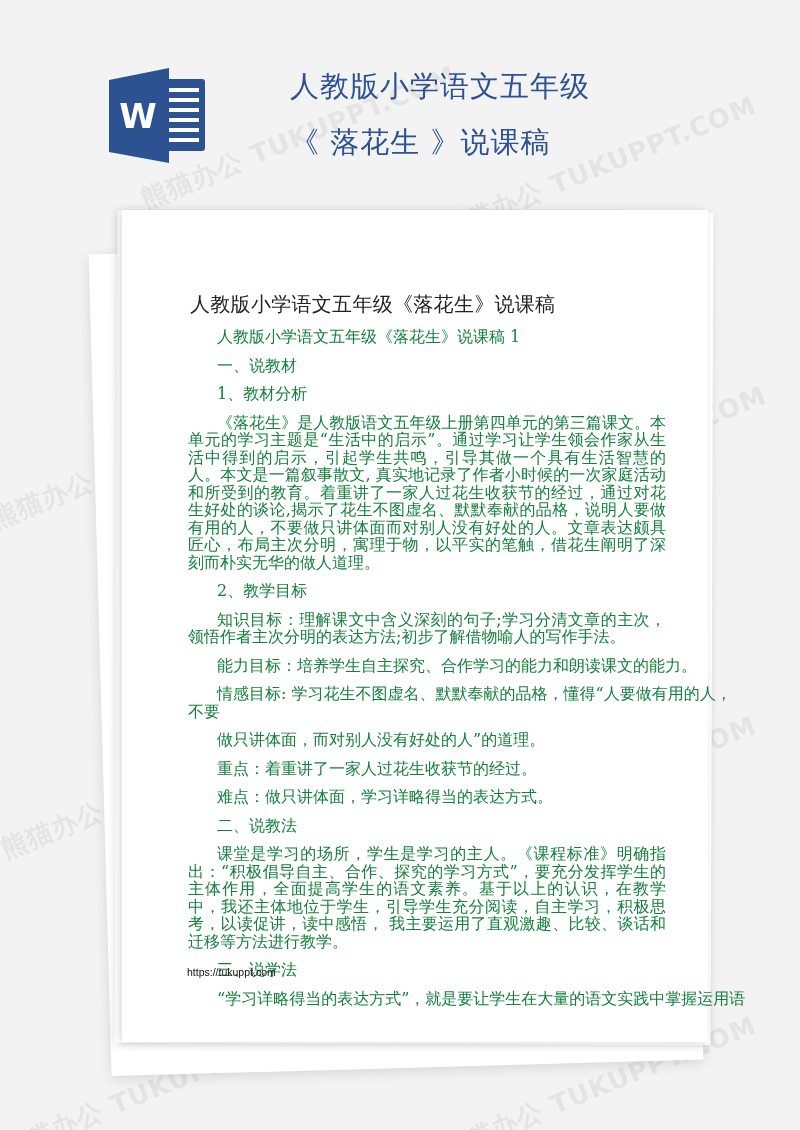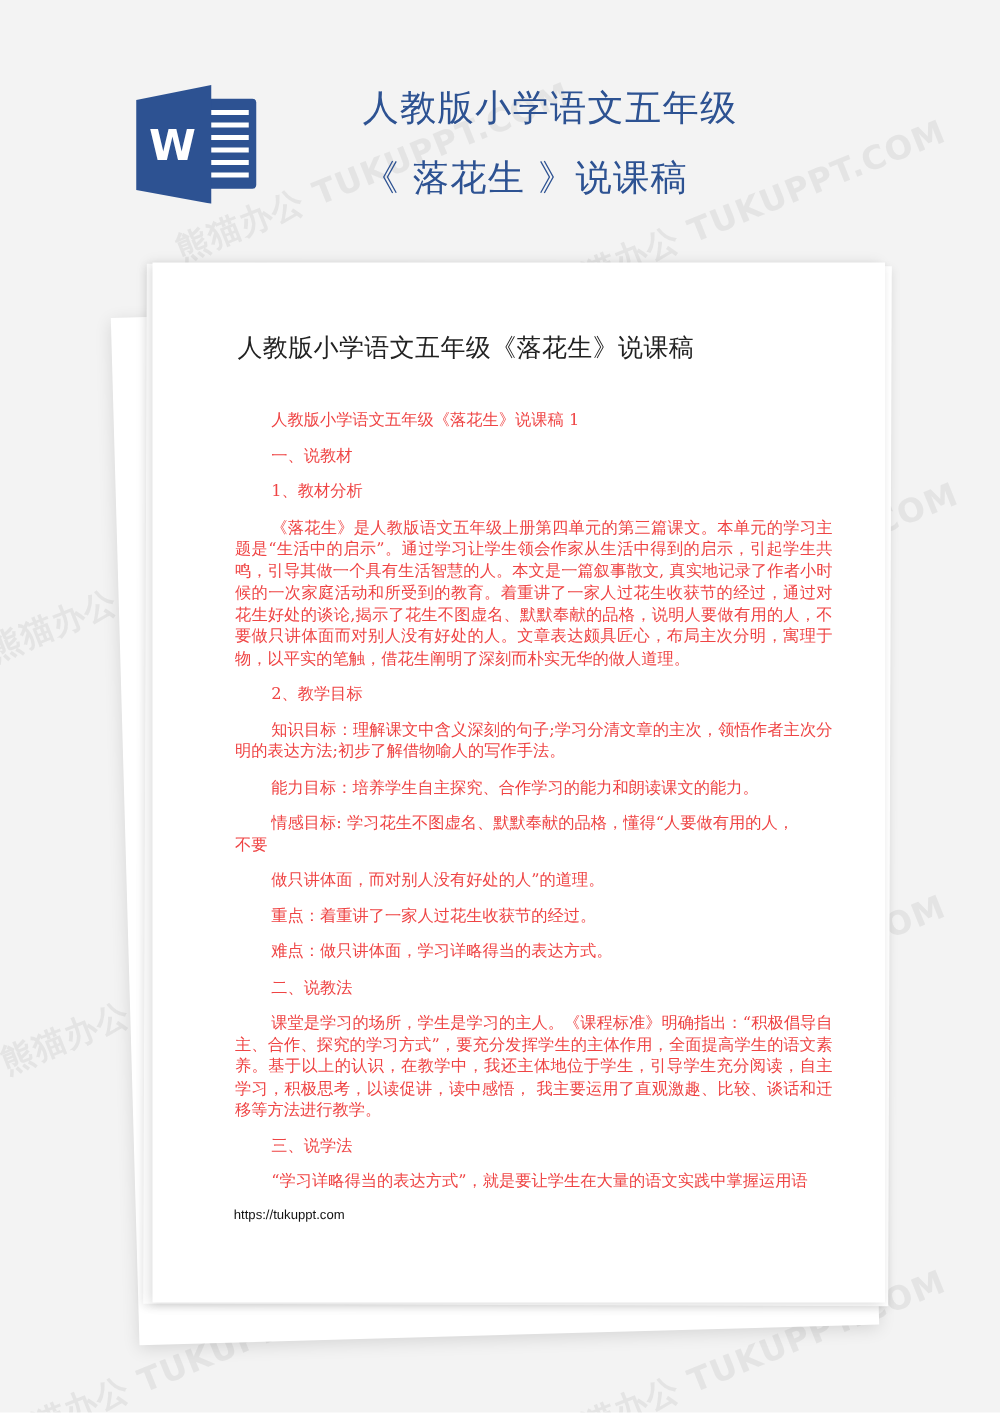--- a/index.html
+++ b/index.html
@@ -27,26 +27,26 @@
     position:absolute; left:116px; top:212px; width:596px; height:832px;
     background:#fff; transform:rotate(0.2deg);
     box-shadow:0 2px 8px rgba(0,0,0,0.10);
   }
   .page {
     position:absolute; left:122px; top:210px; width:586px; height:832px;
     background:#fff;
     box-shadow:-4px 0 10px rgba(0,0,0,0.10), 0 2px 6px rgba(0,0,0,0.06);
   }
   .doc-title {
-    position:absolute; left:68px; top:55px;
+    position:absolute; left:68px; top:81px;
     font-size:20px; color:#222; white-space:nowrap; letter-spacing:0.3px;
   }
   .doc-body {
     position:absolute; left:66px; top:118px; width:478px;
-    font-size:13px; color:#ef4444; line-height:17.5px;
+    font-size:16px; color:#15803d; line-height:17.5px;
   }
   .line { white-space:nowrap; margin-bottom:11px; }
   .ind { padding-left:29px; }
   .para { text-indent:29px; margin:0 0 11px 0; text-align:justify; }
   .footer-url {
     position:absolute; left:65px; top:756px;
     font-family:"Liberation Sans", sans-serif; font-size:10.5px; color:#111;
   }
   .watermark {
     position:absolute; font-family:"DejaVu Sans", sans-serif;

